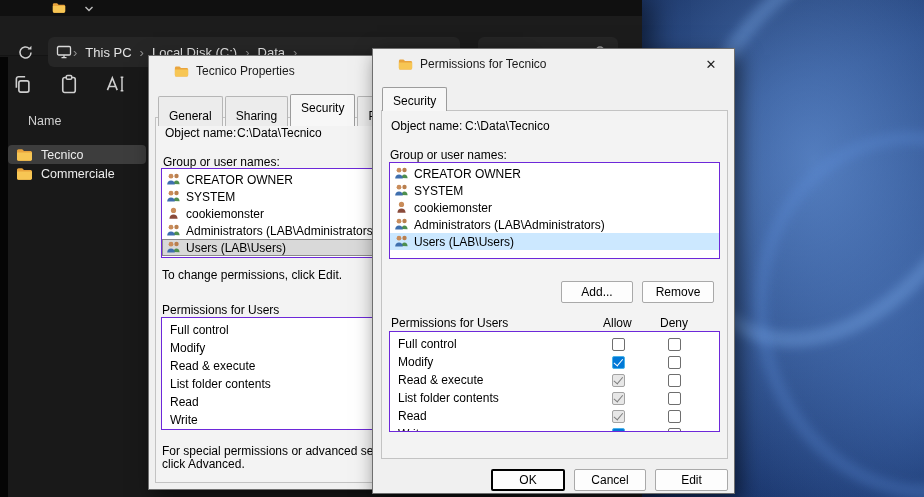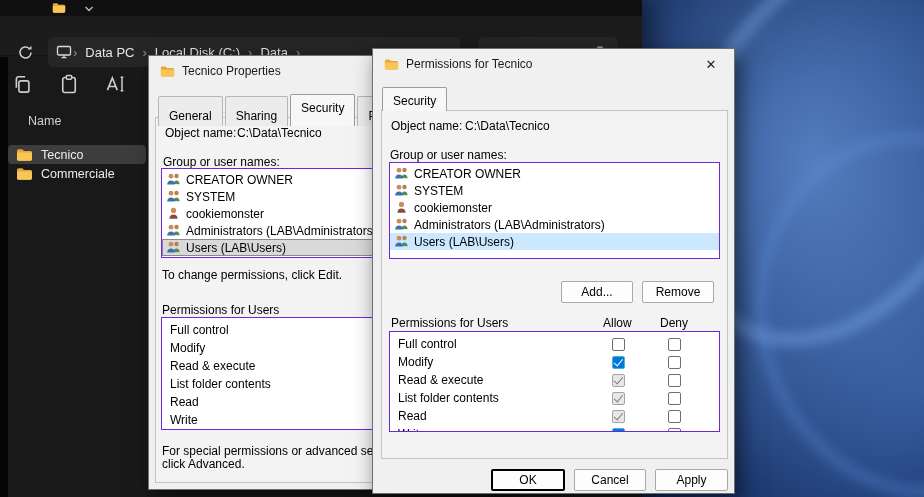--- a/index.html
+++ b/index.html
@@ -30,21 +30,21 @@
   .searchbox input{background:transparent;border:none;outline:none;color:#9b9b9b;font-size:13px;width:100px}
   .cmdbar{position:absolute;left:0;top:57px;width:100%;height:48px}
   .cmdicon{position:absolute;top:13px;width:28px;height:28px}
   .leftstrip{position:absolute;left:0;top:57px;width:8px;height:440px;background:#050505}
   .colheader{position:absolute;left:28px;top:114px;color:#d0d0d0;font-size:12.5px}
   .filerow{position:absolute;left:8px;width:138px;height:19px;display:flex;align-items:center;gap:8px;border-radius:4px;color:#ececec;font-size:12.5px;padding-left:8px;white-space:nowrap}
   .filerow.selected{background:#3d3d3d}
 
   
   .dialog{position:absolute;background:#f0f0f0;border:1px solid #6f6f6f;box-shadow:5px 7px 20px rgba(0,0,0,.55);font-size:12px;color:#000}
-  .titlebar{position:absolute;left:0;top:0;width:100%;height:30px;display:flex;align-items:center;gap:7px;padding-left:11px;font-size:12px;color:#1a1a1a}
+  .titlebar{position:absolute;left:0;top:0;width:100%;height:30px;display:flex;align-items:center;gap:7px;padding-left:25px;font-size:12px;color:#1a1a1a}
   .closebtn{position:absolute;right:0;top:0;width:46px;height:30px;display:flex;align-items:center;justify-content:center;font-size:13px;color:#222}
   .tabs{position:absolute;left:9px;top:40px;display:flex;z-index:3}
   .tab{padding:12px 10px 3px;background:#ececec;border:1px solid #b6b6b6;border-bottom:none;border-radius:2px 2px 0 0;margin-right:2px;white-space:nowrap}
   .tab.active{background:#f7f7f7;border-color:#9c9c9c;padding-top:6px;margin-top:-2px;z-index:4}
   .tabpanel{position:absolute;background:#f3f3f3;border:1px solid #c3c3c3}
   .lbl{position:absolute;white-space:nowrap}
   .listbox{position:absolute;background:#fff;border:1px solid #6d28d9;overflow:hidden}
   .acctrow{height:17px;display:flex;align-items:center;gap:5px;padding-left:4px;white-space:nowrap}
   .acctrow.selected{background:#cce8ff}
   .acctrow.selected-muted{background:#d9d9d9;box-shadow:inset 0 0 0 1px #8a8a8a}
@@ -89,21 +89,21 @@
           <path d="M13.6 1.6v3.6h-3.6z" fill="#cfcfcf"></path>
         </svg>
       </div>
 
       <div class="addressbar">
         <svg width="16" height="14" viewBox="0 0 16 14">
           <rect x="1.5" y="1.5" width="13" height="8.5" rx="1.2" fill="none" stroke="#d9d9d9" stroke-width="1.3"></rect>
           <path d="M5.5 12.7h5M8 10.2v2.5" stroke="#d9d9d9" stroke-width="1.3" fill="none"></path>
         </svg>
         <span class="chev">›</span>
-        <span class="crumb">Data PC</span>
+        <span class="crumb">This PC</span>
         <span class="chev">›</span>
         <span class="crumb">Local Disk (C:)</span>
         <span class="chev">›</span>
         <span class="crumb">Data</span>
         <span class="chev">›</span>
       </div>
 
       <div class="searchbox">
         <input type="text" placeholder="Search Data" style="">
         <svg width="14" height="14" viewBox="0 0 14 14">
@@ -354,16 +354,16 @@
       </div>
       <div class="permrow">
         <span>Write</span>
         <span class="cb allowcb" data-state="checked"></span>
         <span class="cb denycb" data-state="unchecked"></span>
       </div>
     </div>
 
     <button class="btn btn-default" style="left:118px;top:420px;width:74px">OK</button>
     <button class="btn" style="left:201px;top:420px;width:72px">Cancel</button>
-    <button class="btn" style="left:282px;top:420px;width:73px">Apply</button>
+    <button class="btn" style="left:282px;top:420px;width:73px">Edit</button>
   </div>
 
 </div>
 
 </body></html>

